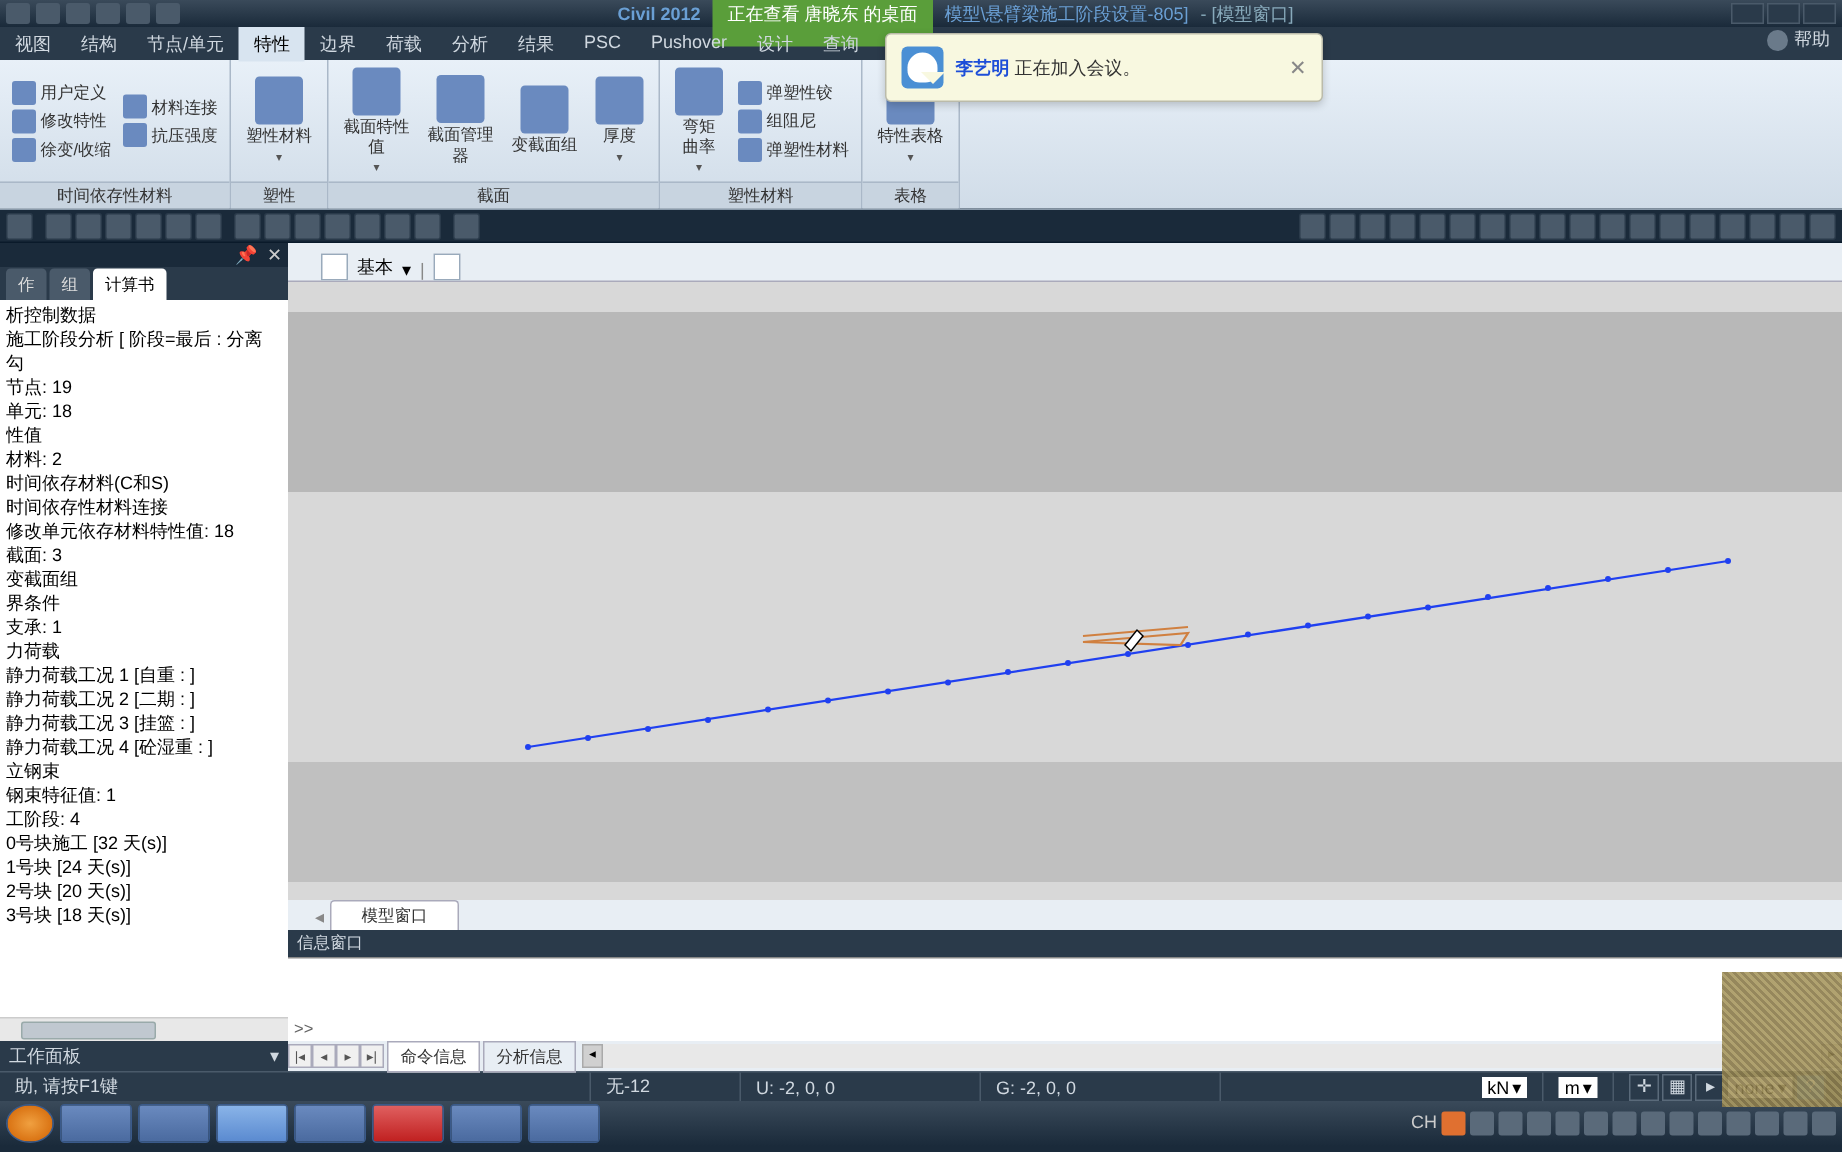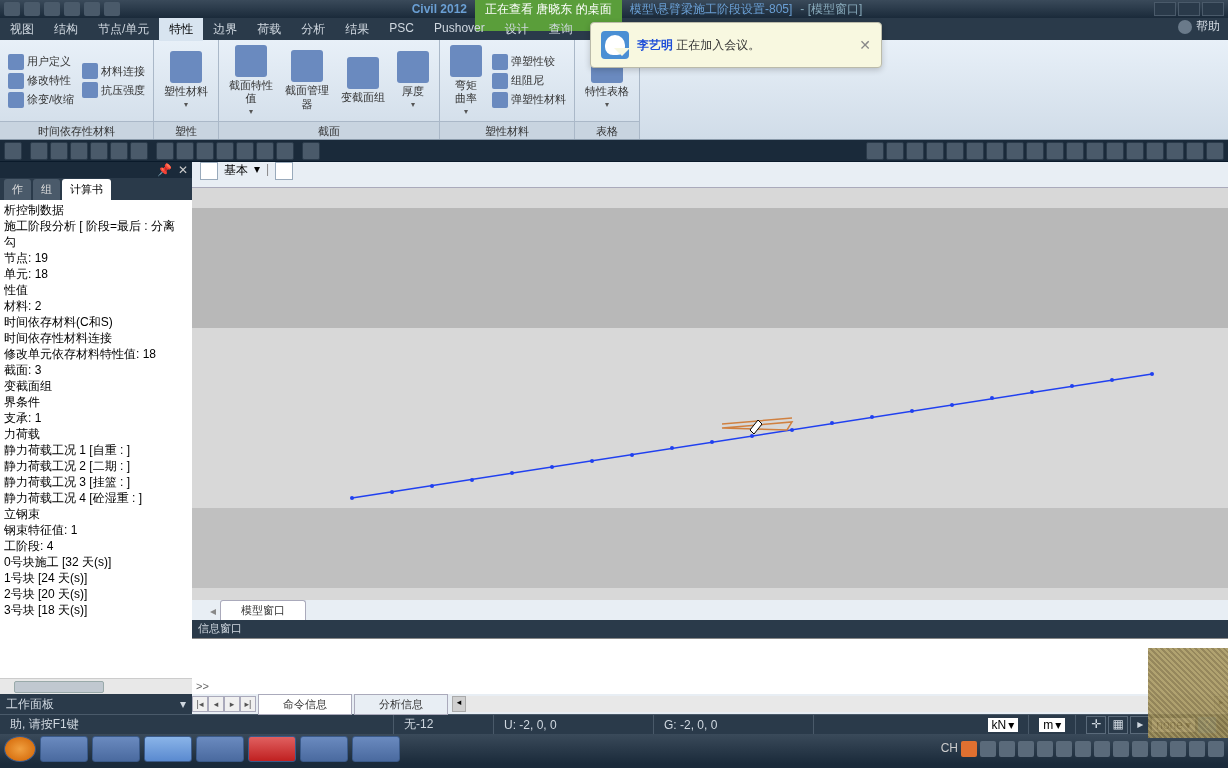--- a/index.html
+++ b/index.html
@@ -59,33 +59,33 @@
 .side-tabs { height: 22px; background: #2a3a4a; display: flex; align-items: flex-end; padding-left: 4px; }
 .side-tabs span { padding: 3px 8px; background: #4a5a6a; color: #ddd; margin-right: 2px; border-radius: 3px 3px 0 0; font-size: 11px; }
 .side-tabs span.active { background: #fff; color: #000; }
 .side-body { flex: 1; background: #fff; color: #000; overflow: hidden; padding: 2px 4px; font-size: 12px; line-height: 16px; font-family: SimSun, serif; }
 .side-body div { white-space: nowrap; overflow: hidden; }
 .side-scroll { height: 16px; background: #e8e8e8; border-top: 1px solid #ccc; position: relative; }
 .side-scroll .thumb { position: absolute; left: 14px; top: 2px; width: 90px; height: 12px; background: #c0c8d0; border: 1px solid #9aa; border-radius: 2px; }
 .side-foot { height: 20px; background: #2a3a4a; color: #d0d8e0; padding: 2px 6px; display: flex; justify-content: space-between; align-items: center; }
 
 .viewarea { flex: 1; display: flex; flex-direction: column; background: #1a2a3a; }
-.view-ctrl { height: 26px; background: #e8eef4; border-bottom: 1px solid #aab; display: flex; align-items: flex-start; padding: 0 8px; gap: 6px; }
+.view-ctrl { height: 26px; background: #e8eef4; border-bottom: 1px solid #aab; display: flex; align-items: flex-end; padding: 0 22px; gap: 6px; }
 .view-ctrl .vico { width: 18px; height: 18px; border: 1px solid #9ab; background:#fff; }
 .canvas { flex: 1; background: #d8d8d8; position: relative; overflow: hidden; }
 .canvas svg { width: 100%; height: 100%; }
 .vtab-row { height: 20px; background: #e8eef4; display: flex; align-items: flex-end; padding-left: 14px; }
 .vtab { padding: 2px 20px; background: #fff; border: 1px solid #aab; border-bottom: none; border-radius: 3px 3px 0 0; font-size: 11px; color: #333; margin-right: 2px; }
 .msgwin-head { height: 18px; background: #2a3a4a; color: #d0d8e0; padding: 1px 6px; font-size: 11px; }
 .msgwin-body { height: 56px; background: #fff; border-top: 1px solid #888; position: relative; }
 .msgwin-body .prompt { position: absolute; bottom: 2px; left: 4px; color: #666; font-size: 11px; }
 .msg-tabs { height: 20px; background: #e8eef4; display: flex; align-items: center; }
 .msg-nav { display: flex; }
 .msg-nav span { width: 16px; height: 16px; border: 1px solid #aab; background: #f0f0f0; text-align: center; font-size: 9px; line-height: 14px; color: #555; }
-.msg-tab { padding: 2px 24px; background: #fff; border: 1px solid #aab; font-size: 11px; color: #333; margin-left: 2px; }
+.msg-tab { padding: 2px 8px; background: #fff; border: 1px solid #aab; font-size: 11px; color: #333; margin-left: 2px; }
 .msg-scroll { flex: 1; position: relative; height: 16px; background: #e8e8e8; margin-left: 4px; }
 .msg-scroll .arrow { position: absolute; top: 0; width: 14px; height: 16px; background: #d0d0d0; border: 1px solid #aaa; font-size: 9px; text-align: center; }
 .statusbar { height: 20px; background: #2a3a4a; display: flex; align-items: center; color: #d0d8e0; font-size: 11px; border-top: 1px solid #4a5a6a; }
 .statusbar .cell { padding: 0 10px; border-right: 1px solid #4a5a6a; height: 100%; display: flex; align-items: center; }
 .statusbar .spacer { flex: 1; border-right: 1px solid #4a5a6a; }
 .statusbar .sel { background: #fff; color: #000; padding: 0 4px; display: flex; align-items: center; gap: 2px; }
 .statusbar .tgl { width: 20px; height: 18px; border: 1px solid #5a6a7a; text-align: center; }
 
 .taskbar { height: 30px; background: linear-gradient(#3a4a5a,#1a2a3a); display: flex; align-items: center; padding: 0 4px; gap: 4px; }
 .taskbar .tbtn { width: 48px; height: 26px; background: linear-gradient(#6a8abf,#4a6a9f); border: 1px solid #3a5a8a; border-radius: 3px; }

